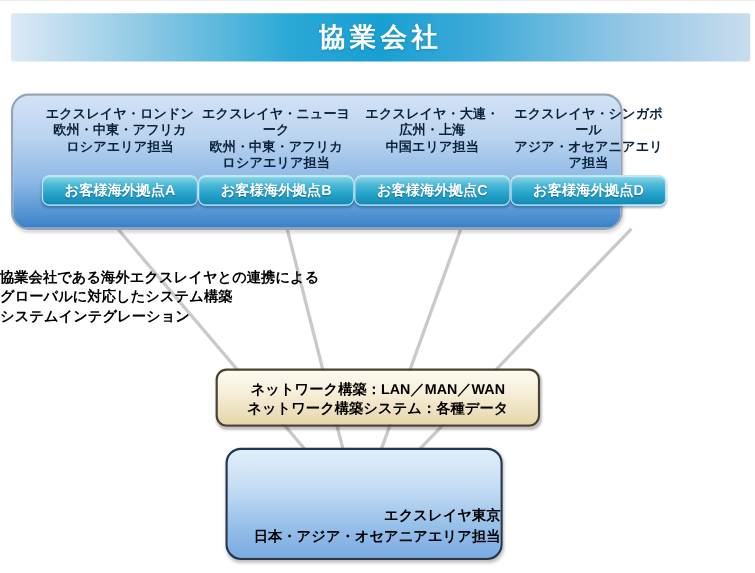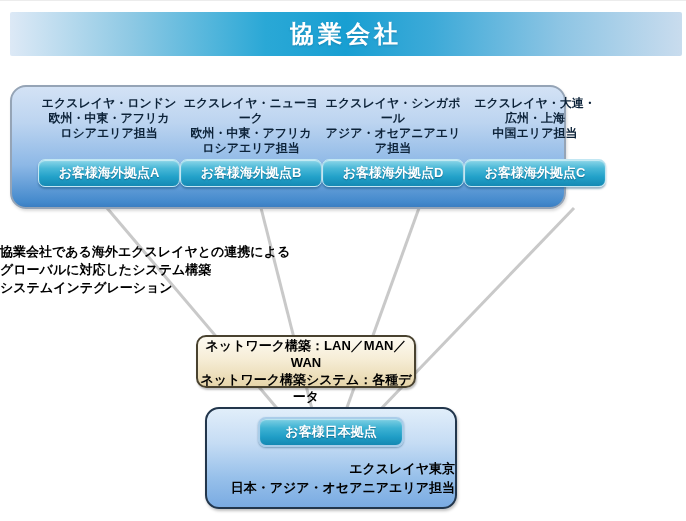--- a/index.html
+++ b/index.html
@@ -51,25 +51,25 @@
 
   
   .description{
     position:absolute;left:0;top:242px;width:686px;
     color:#000;font-size:13px;font-weight:bold;
     line-height:18px;white-space:pre-line;
   }
 
   
   .network-box{
-    position:absolute;left:196px;top:334px;width:220px;height:53px;box-sizing:border-box;
+    position:absolute;left:196px;top:334px;width:295px;height:53px;box-sizing:border-box;
     border:2px solid #49422f;border-radius:10px;
     background:linear-gradient(180deg,#fdfaf1 0%,#f6edd6 45%,#e6d5aa 100%);
     box-shadow:1px 2px 2px rgba(0,0,0,.25);
-    display:flex;align-items:flex-start;justify-content:center;
+    display:flex;align-items:center;justify-content:center;
   }
   .network-text{
     color:#000;font-size:13px;font-weight:bold;line-height:17px;
     text-align:center;white-space:pre-line;
   }
 
   
   .japan-box{
     position:absolute;left:205px;top:406px;width:252px;height:102px;box-sizing:border-box;
     border:2px solid #22364c;border-radius:14px;
@@ -113,38 +113,37 @@
 ロシアエリア担当</div>
     <div class="branch-btn">お客様海外拠点A</div>
   </div>
   <div class="col">
     <div class="col-header">エクスレイヤ・ニューヨーク
 欧州・中東・アフリカ
 ロシアエリア担当</div>
     <div class="branch-btn">お客様海外拠点B</div>
   </div>
   <div class="col">
-    <div class="col-header">エクスレイヤ・シンガポール
-アジア・オセアニアエリア担当</div>
-    <div class="branch-btn">お客様海外拠点D</div>
-  </div>
-  <div class="col">
     <div class="col-header">エクスレイヤ・大連・
 広州・上海
 中国エリア担当</div>
     <div class="branch-btn">お客様海外拠点C</div>
+  </div>
+  <div class="col">
+    <div class="col-header">エクスレイヤ・シンガポール
+アジア・オセアニアエリア担当</div>
+    <div class="branch-btn">お客様海外拠点D</div>
   </div>
 </div>
 
 <div class="description">協業会社である海外エクスレイヤとの連携による
 グローバルに対応したシステム構築
 システムインテグレーション</div>
 
 <div class="network-box">
   <div class="network-text">ネットワーク構築：LAN／MAN／WAN
 ネットワーク構築システム：各種データ</div>
 </div>
 
 <div class="japan-box">
-  <div class="japan-btn">お客様日本拠点</div>
   <div class="japan-text">エクスレイヤ東京
 日本・アジア・オセアニアエリア担当</div>
 </div>
 
 </body></html>

